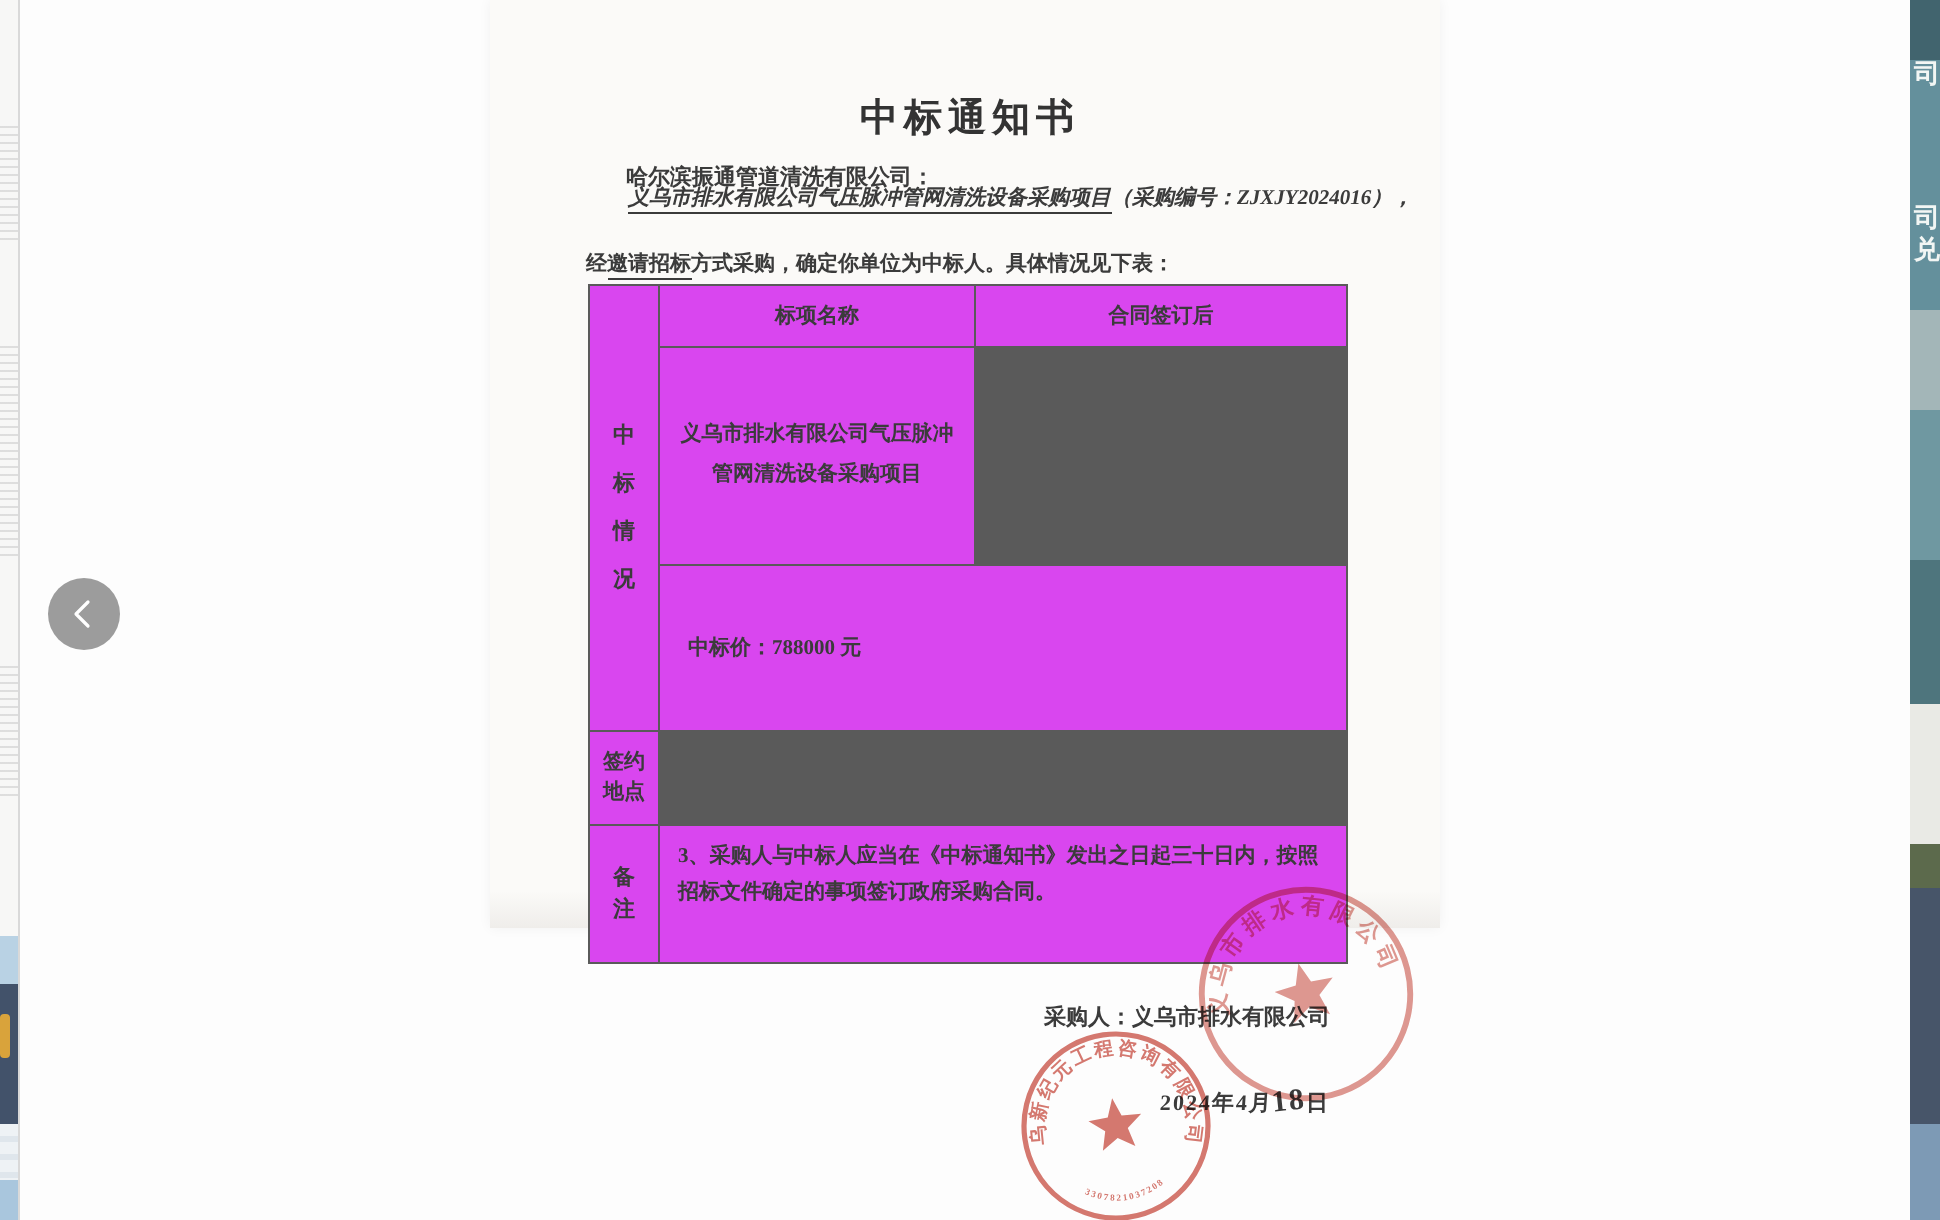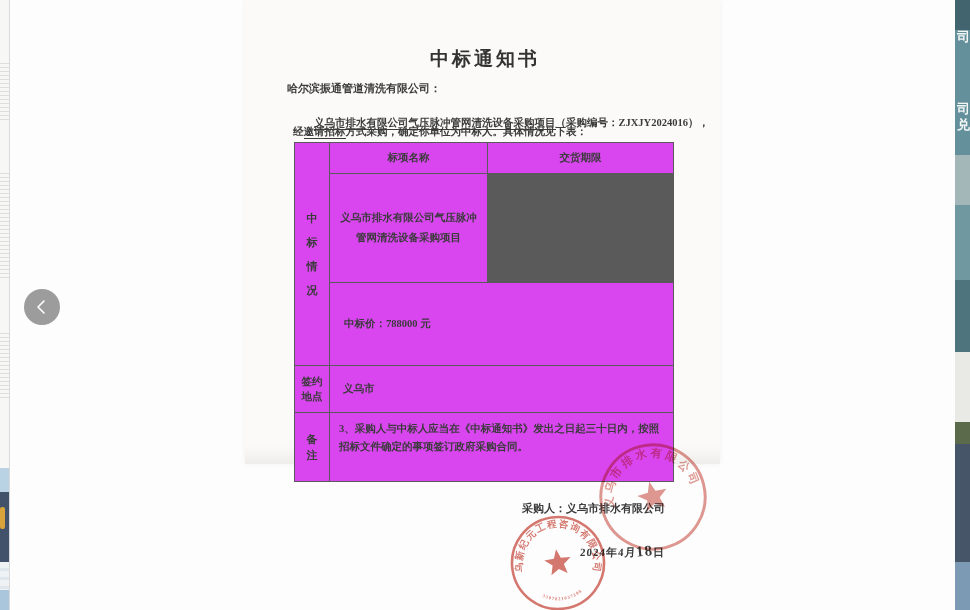--- a/index.html
+++ b/index.html
@@ -49,23 +49,23 @@
   .doc-page{
     position:absolute;left:245px;top:0;width:475px;height:464px;
     background:linear-gradient(#fbfaf8 0 96%,#efedea 100%);
     box-shadow:0 0 6px rgba(0,0,0,.05);
     color:#3b3b3b;
   }
   .doc-title{
     position:absolute;top:46px;left:51px;width:378px;text-align:center;
     font-size:19px;font-weight:700;letter-spacing:3px;color:#333;
   }
-  .addressee{position:absolute;top:81px;left:42px;font-size:11px;font-weight:700;}
+  .addressee{position:absolute;top:81px;left:68px;font-size:11px;font-weight:700;}
   .intro-line{position:absolute;left:48px;font-size:10.5px;font-weight:700;white-space:nowrap;}
-  .intro-1{top:116px;padding-left:21px;}
+  .intro-1{top:92px;padding-left:21px;font-style:italic;}
   .intro-2{top:125px;}
   .u{border-bottom:1px solid #3b3b3b;padding-bottom:1px;}
 
   
   .award-table{
     position:absolute;left:49px;top:142px;width:378px;
     display:grid;
     grid-template-columns:34px 157px 185px;
     grid-template-rows:30px 108px 82px 46px 68px;
     gap:1px;background:#5a5a5a;border:1px solid #5a5a5a;
@@ -147,26 +147,25 @@
   <div class="intro-line intro-2">
     <span>经</span><span class="u">邀请招标</span><span>方式采购，确定你单位为中标人。具体情况见下表：</span>
   </div>
 
   <div class="award-table">
     <div class="c-label1">中
 标
 情
 况</div>
     <div class="c-h1">标项名称</div>
-    <div class="c-h2">交货期限</div>
+    <div class="c-h2">合同签订后</div>
     <div class="c-item">义乌市排水有限公司气压脉冲管网清洗设备采购项目</div>
     <div class="c-price">中标价：788000 元</div>
     <div class="c-label2">签约
 地点</div>
-    <div class="c-place">义乌市</div>
     <div class="c-label3">备
 注</div>
     <div class="c-rem">
       <div>3、采购人与中标人应当在《中标通知书》发出之日起三十日内，按照招标文件确定的事项签订政府采购合同。</div>
     </div>
   </div>
 
   <div class="sig-line sig-buyer">采购人：义乌市排水有限公司</div>
   <div class="sig-line sig-date">
     <span class="date-pre">2024年4月</span><span class="date-day">18</span><span>日</span>

